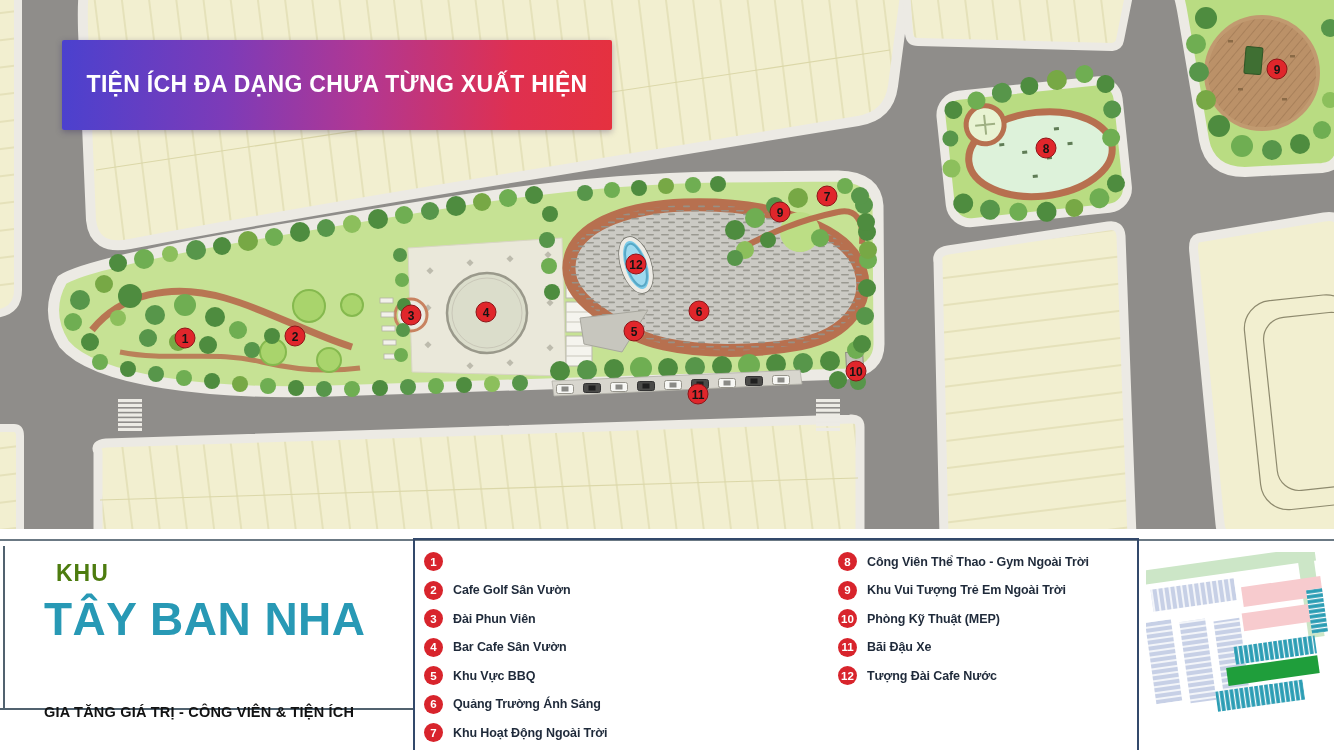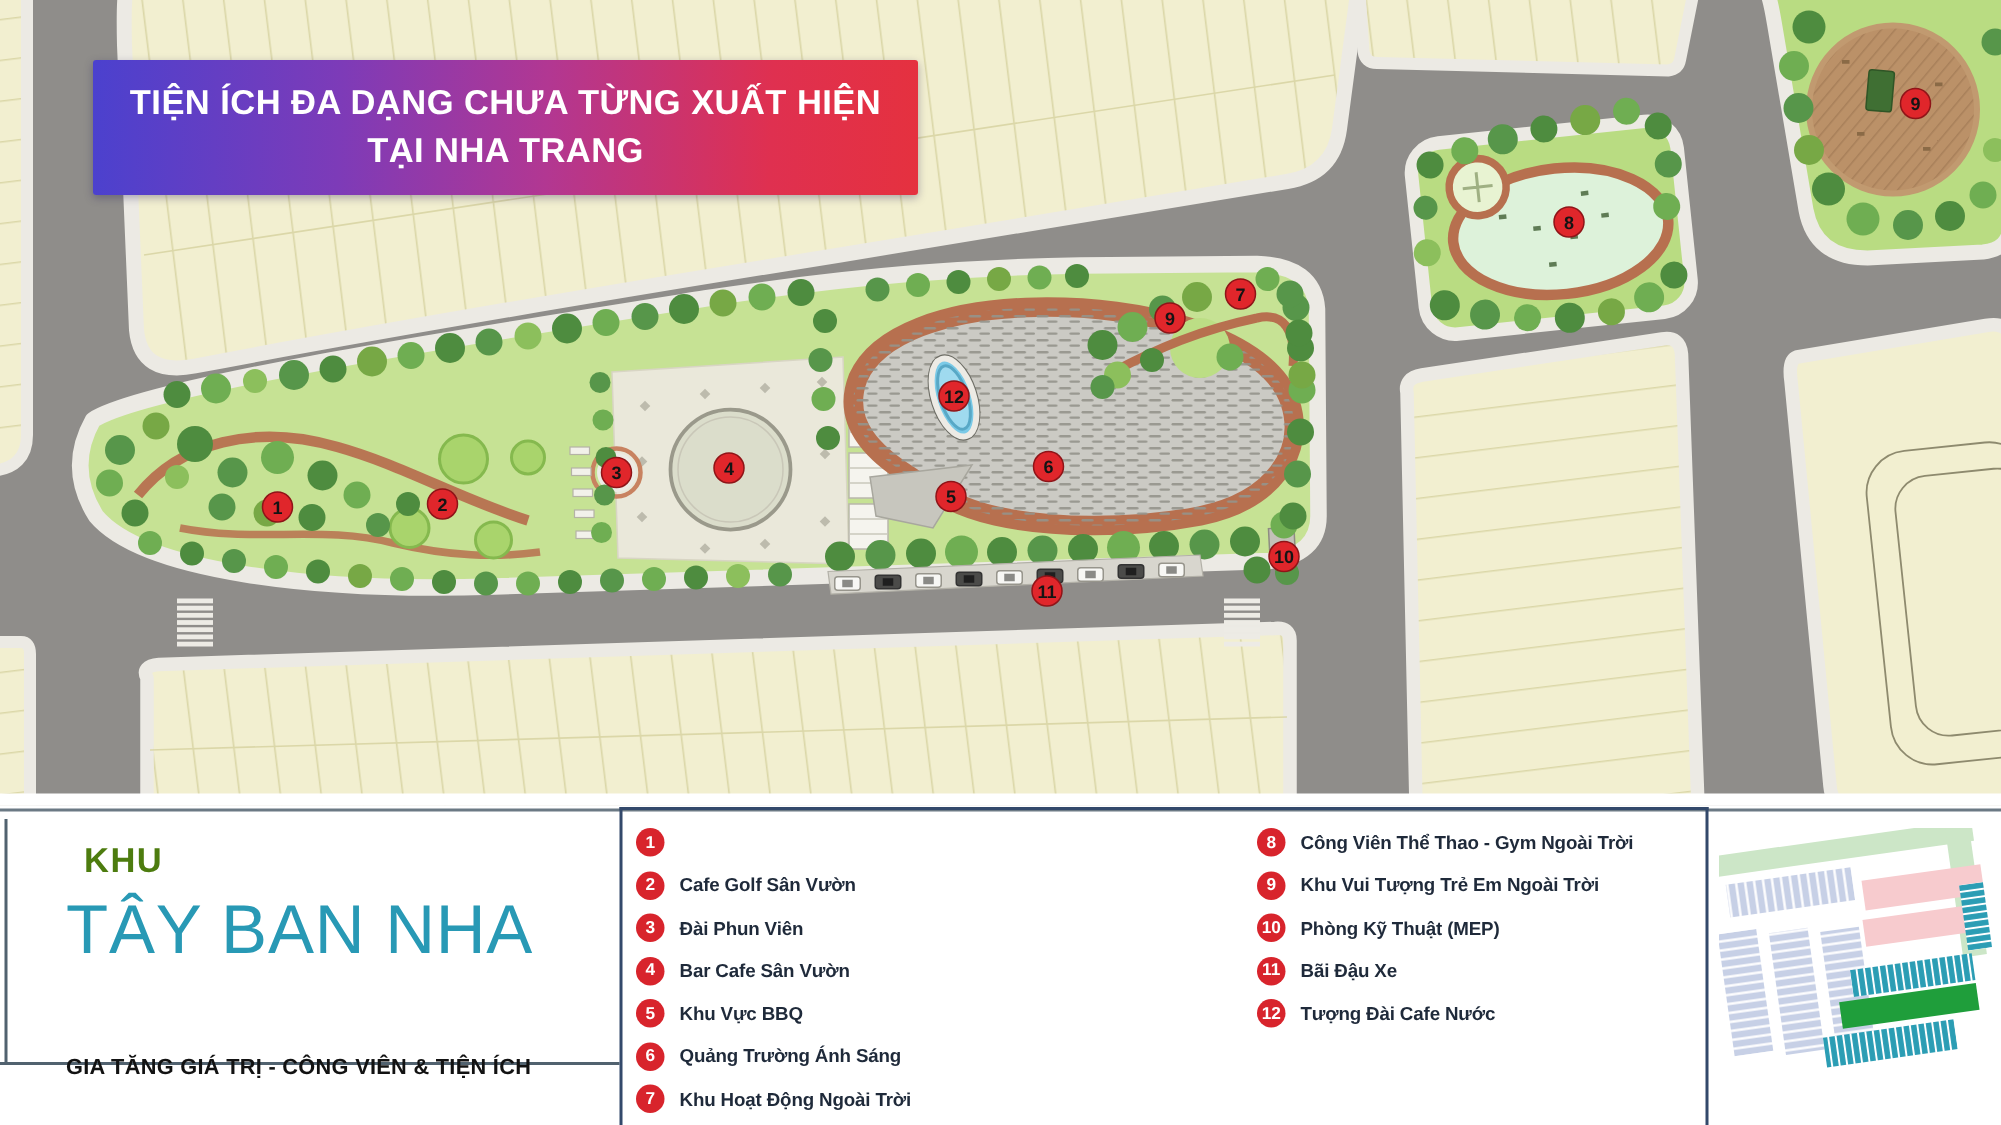--- a/index.html
+++ b/index.html
@@ -28,21 +28,21 @@
 
   
   .footer{position:absolute;left:0;top:537px;width:1334px;height:213px;background:#fff;}
   .rule-top{position:absolute;left:0;top:539px;width:1334px;height:2px;background:#51626F;opacity:.85;}
   .panel-left-border{position:absolute;left:3px;top:546px;width:2px;height:162px;background:#51626F;}
   .panel-separator{position:absolute;left:0;top:708px;width:413px;height:2px;background:#51626F;}
   .legend-box{position:absolute;left:413px;top:538px;width:726px;height:212px;
     border:2px solid #33496B;border-bottom:none;box-sizing:border-box;}
 
   .kicker{position:absolute;left:56px;top:560px;font-size:23px;font-weight:bold;color:#4d7c0f;letter-spacing:1px;}
-  .big-title{position:absolute;left:44px;top:592px;font-size:46px;font-weight:normal;color:#2899B5;letter-spacing:.5px;}
+  .big-title{position:absolute;left:44px;top:592px;font-size:46px;font-weight:bold;color:#2899B5;letter-spacing:.5px;}
   .tagline{position:absolute;left:44px;top:704px;font-size:14.5px;font-weight:bold;color:#121212;letter-spacing:.2px;}
 
   .legend-col{position:absolute;top:552px;}
   .legend-col.left{left:424px;}
   .legend-col.right{left:838px;}
   .legend-item{display:flex;align-items:center;gap:10px;height:19px;margin-bottom:9.5px;white-space:nowrap;}
   .legend-num{width:19px;height:19px;border-radius:50%;background:#D8242C;flex:0 0 19px;
     color:#fff;font-weight:bold;font-size:11.5px;display:flex;align-items:center;justify-content:center;}
   .legend-label{font-size:12.5px;font-weight:bold;color:#1F2A3A;letter-spacing:-.1px;}
 
@@ -402,21 +402,20 @@
         <span>8</span>
       </div>
 
     <div class="map-marker" style="left: 1277px; top: 69px;">
         <span>9</span>
       </div>
   </div>
 
 <div class="banner">
   <div>TIỆN ÍCH ĐA DẠNG CHƯA TỪNG XUẤT HIỆN</div>
-  <div>TẠI NHA TRANG</div>
 </div>
 </div>
 
 <div class="footer"></div>
 <div class="rule-top"></div>
 <div class="panel-left-border"></div>
 <div class="panel-separator"></div>
 <div class="legend-box"></div>
 
 <div class="kicker">KHU</div>

